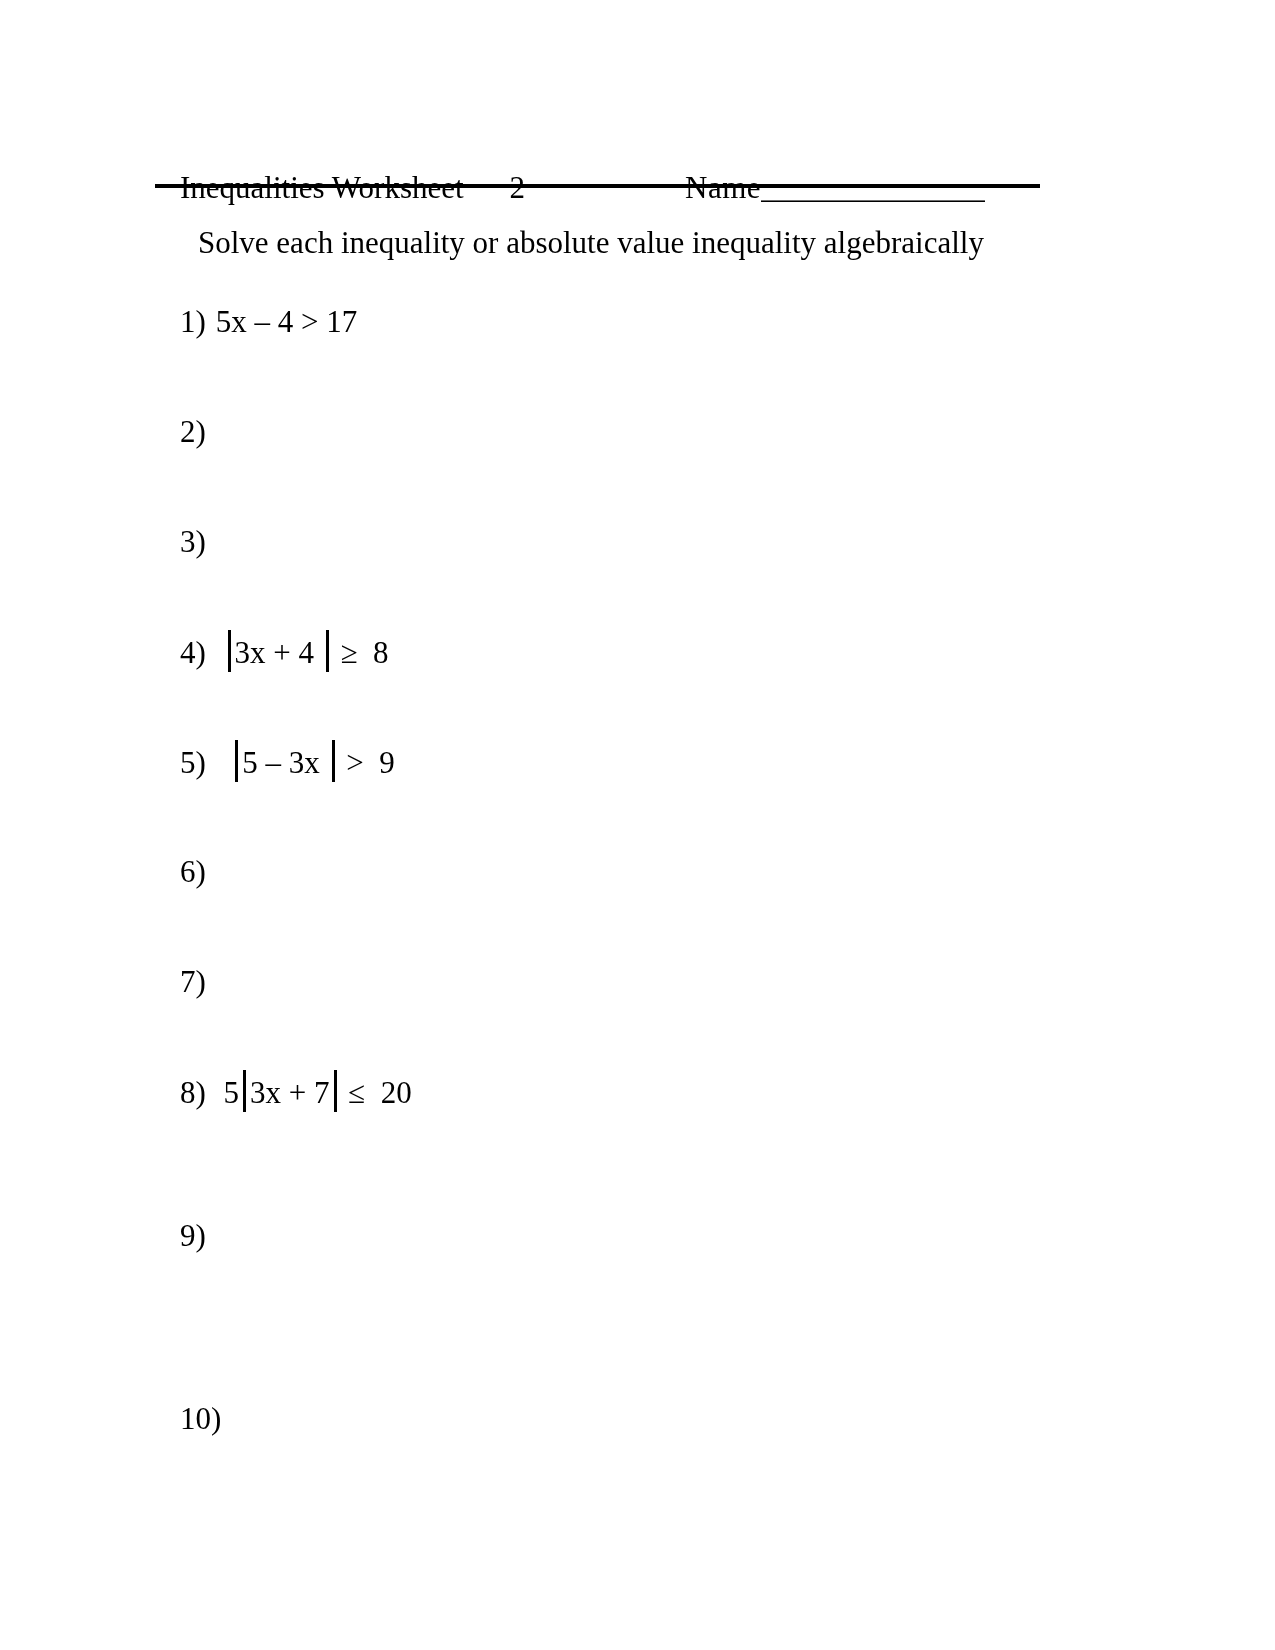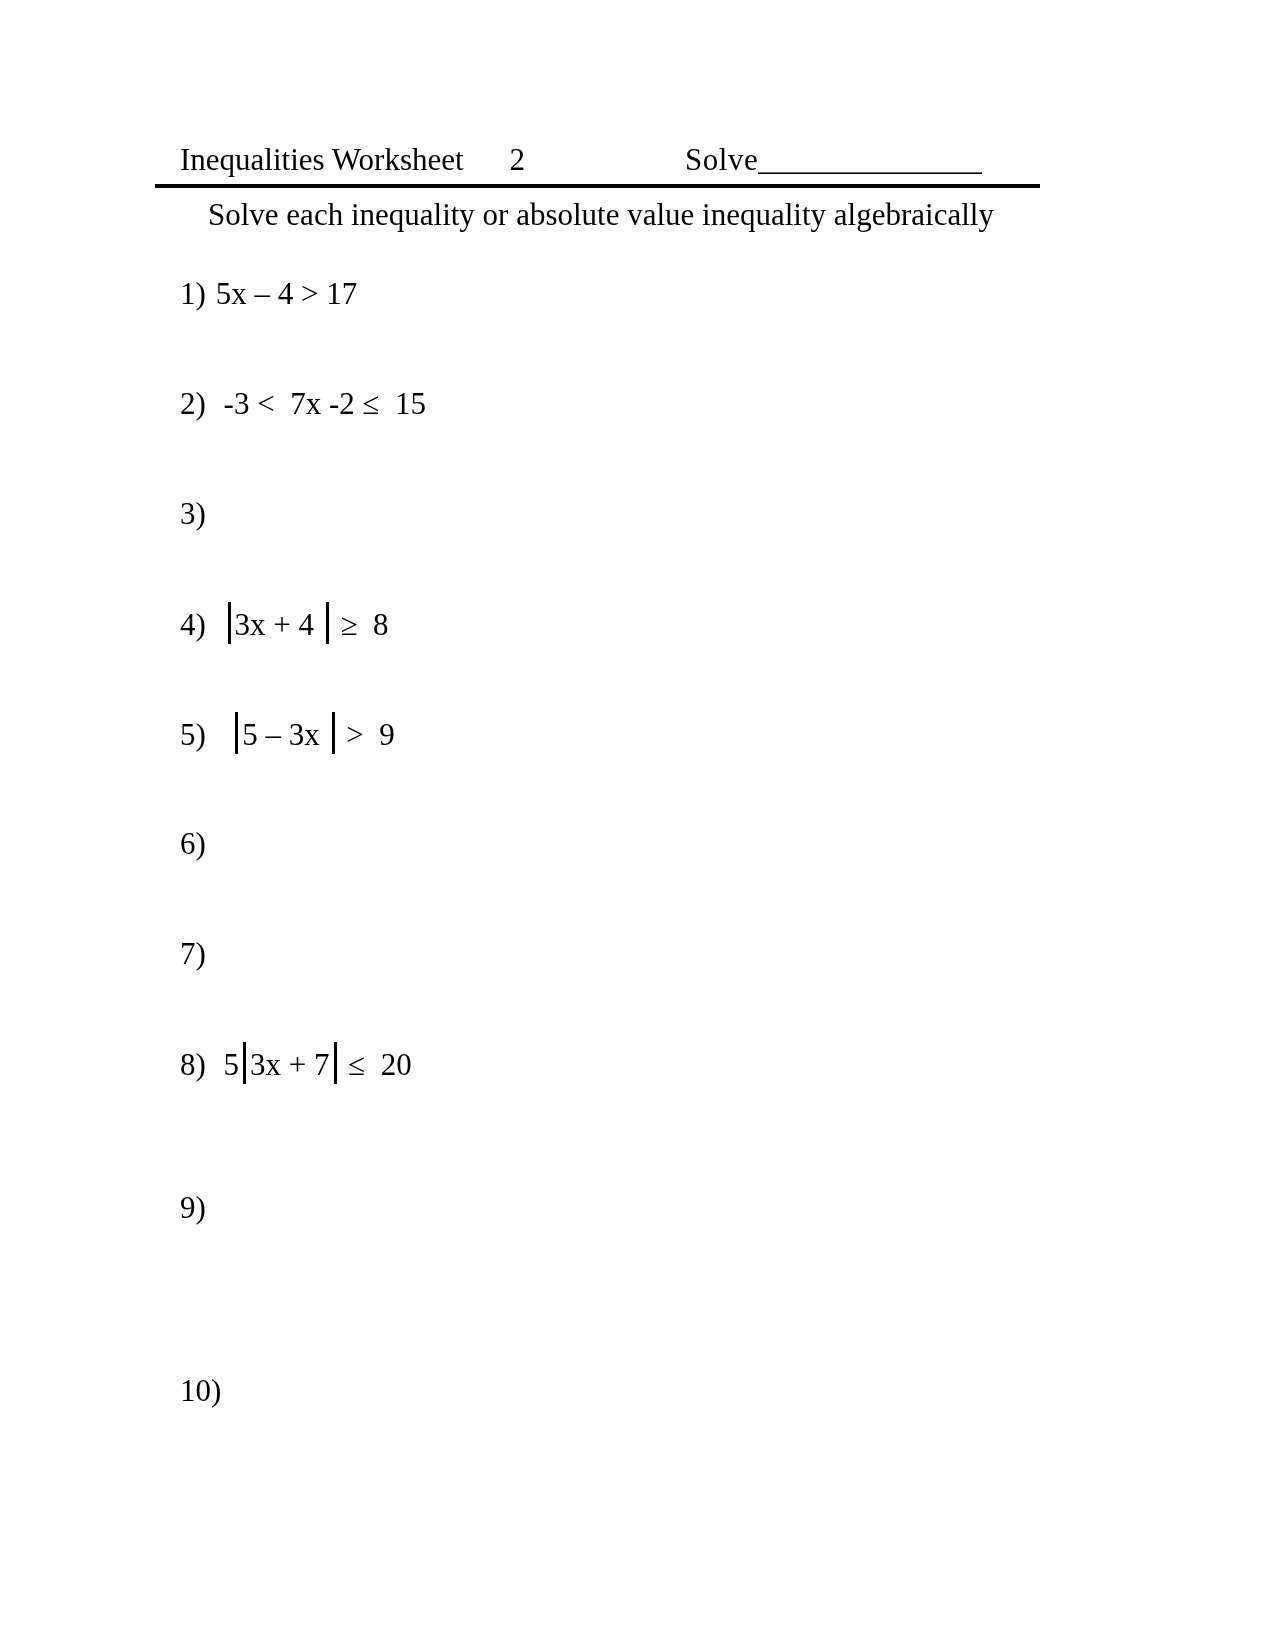--- a/index.html
+++ b/index.html
@@ -18,33 +18,34 @@
     left: 180px;
     top: 138px;
     right: 90px;
   }
   .title-row {
     display: flex;
     align-items: baseline;
     font-size: 31px;
     line-height: 44px;
     white-space: pre;
+    margin-top: 28px;
   }
   .title-number { margin-left: 46px; }
   .name-group { margin-left: 160px; letter-spacing: 0.5px; }
   .header-rule {
     position: absolute;
     left: 155px;
     top: 184px;
     width: 885px;
     height: 4px;
     background: #000000;
   }
   .instructions {
-    margin: 14px 0 0 14px;
+    margin: 14px 0 0 4px;
     font-size: 31px;
     line-height: 38px;
     width: 840px;
   }
   .instr-line1 { display: block; text-indent: 14px; }
   .instr-line2 { display: block; }
   .problems { margin-top: 38px; }
   .problem {
     font-size: 31px;
     line-height: 44px;
@@ -72,36 +73,35 @@
 <body>
 
 <div class="page">
 
   <div class="header-rule"></div>
 
   <div class="content">
     <div class="title-row">
       <span>Inequalities Worksheet</span>
       <span class="title-number">2</span>
-      <span class="name-group"><span>Solve</span><span>______________</span></span>
+      <span class="name-group"><span>Name</span><span>______________</span></span>
     </div>
 
     <p class="instructions">
       <span class="instr-line1">Solve each inequality or absolute value inequality algebraically</span>
     </p>
 
     <div class="problems" id="problems">
     <div class="problem">
       <span class="p-label">1)</span>
       <span class="p-expr">5x – 4 &gt; 17</span>
     </div>
 
     <div class="problem">
       <span class="p-label">2)</span>
-      <span class="p-expr"> -3 &lt;  7x -2 ≤  15</span>
     </div>
 
     <div class="problem">
       <span class="p-label">3)</span>
     </div>
 
     <div class="problem">
       <span class="p-label">4)</span>
       <span class="p-expr"> <span class="vbar"></span>3x + 4 <span class="vbar"></span> ≥  8</span>
     </div>

